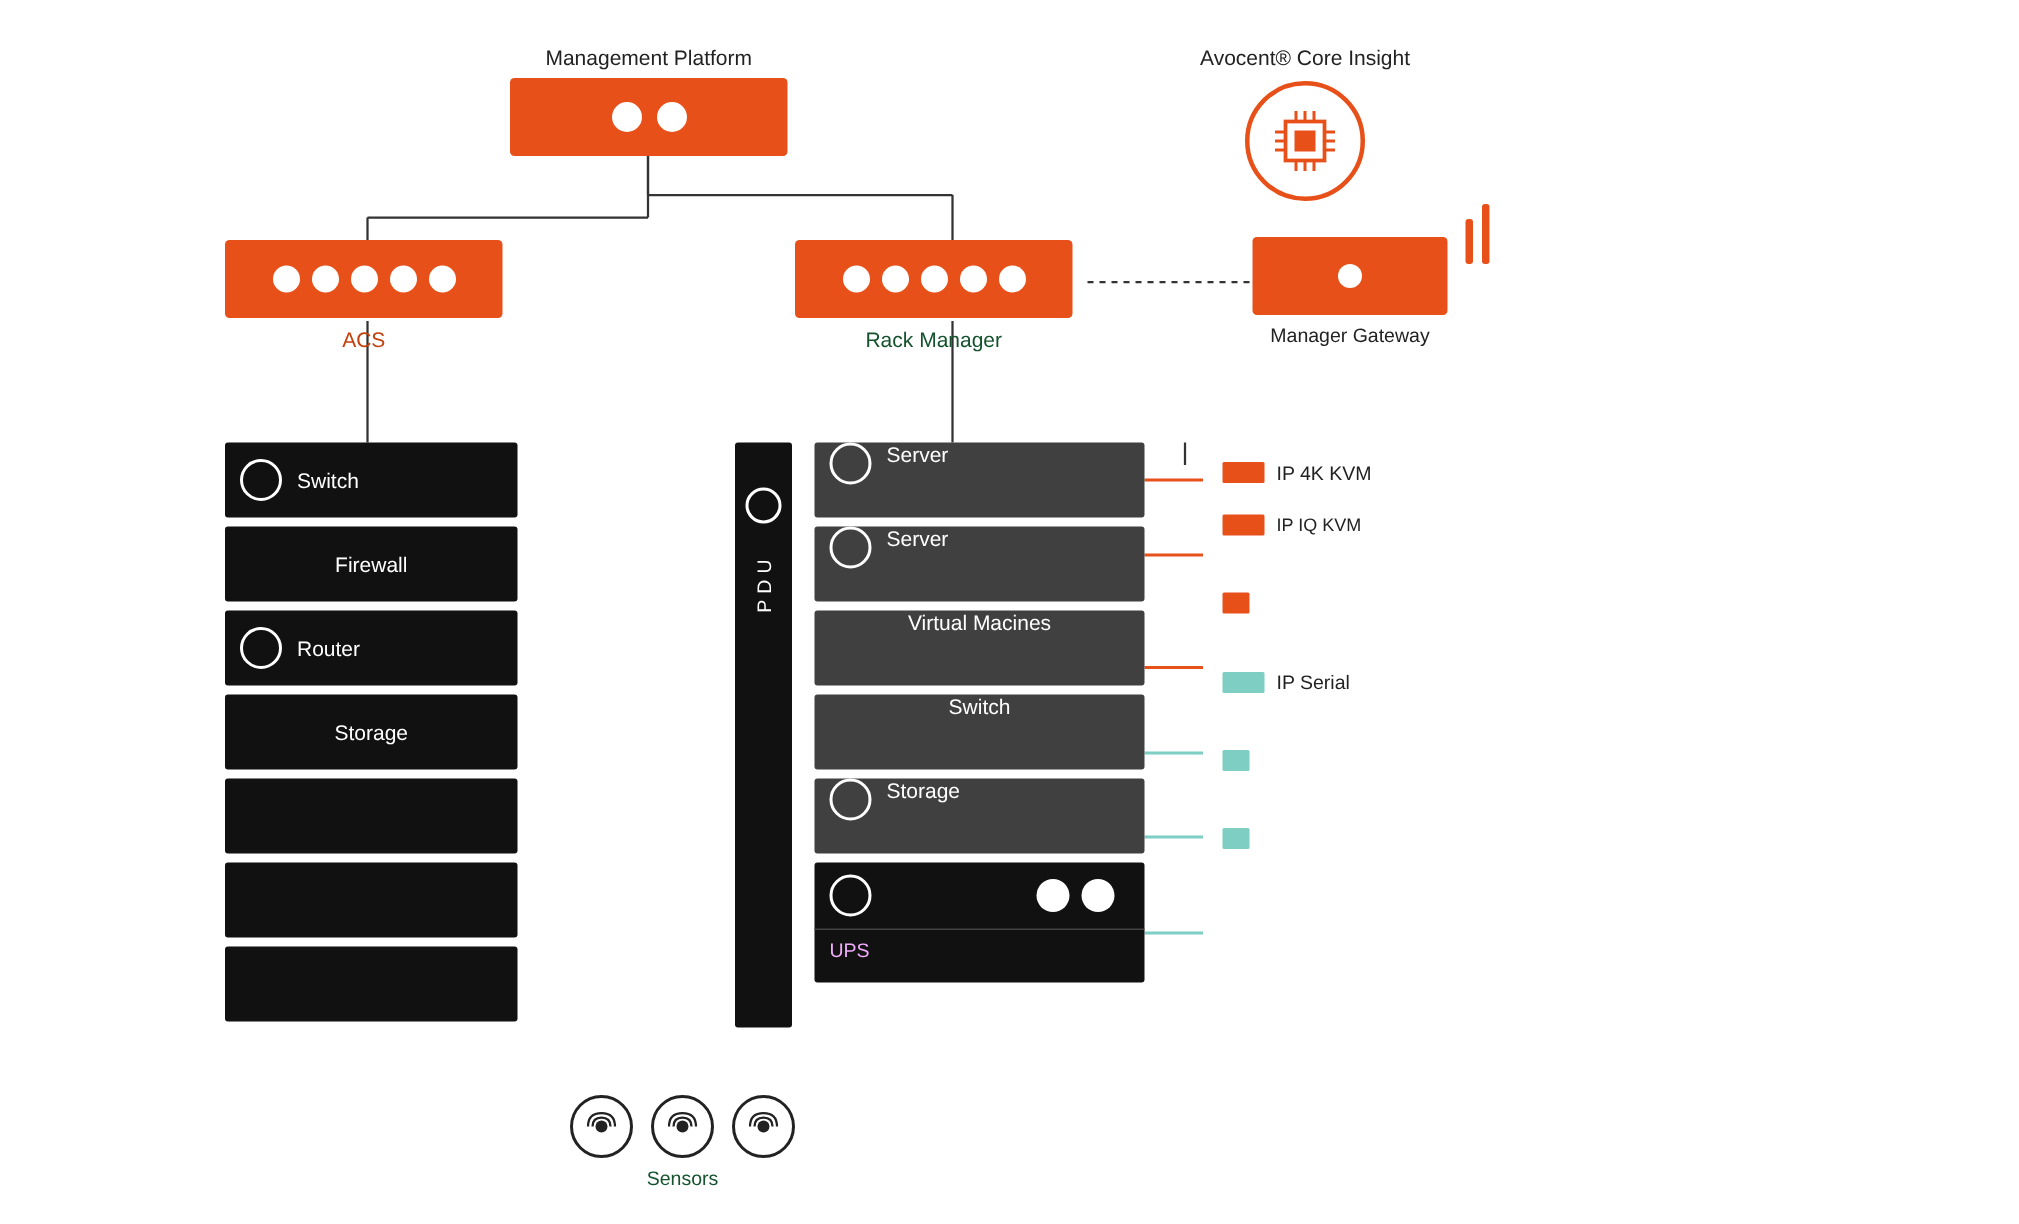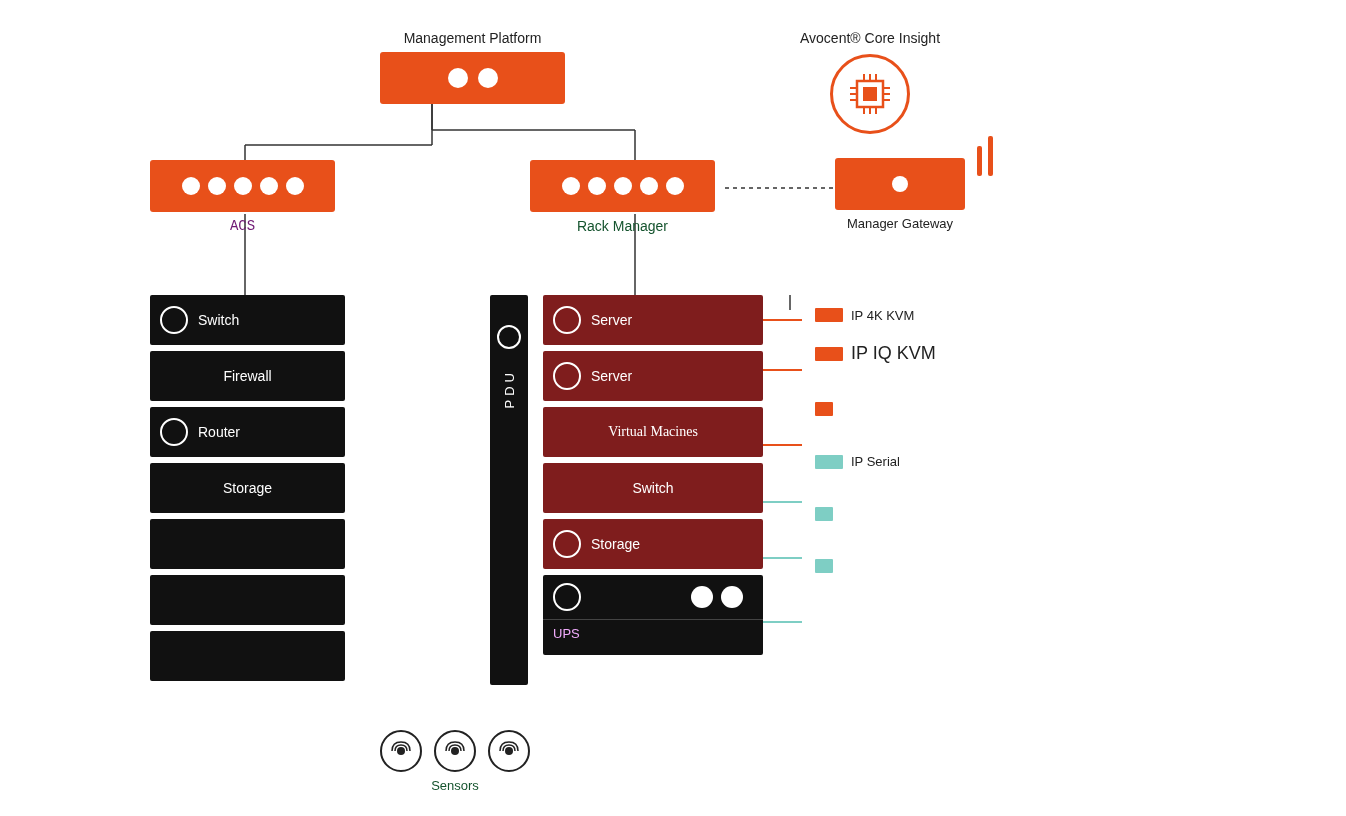--- a/index.html
+++ b/index.html
@@ -17,21 +17,20 @@
       width: 1346px;
       height: 816px;
     }
 
     
     .mgmt-platform {
       position: absolute;
       top: 30px;
       left: 340px;
       text-align: center;
-      margin-left: 40px;
     }
     .mgmt-platform-label {
       font-size: 14px;
       color: #222;
       margin-bottom: 6px;
     }
     .mgmt-box {
       background: #e8501a;
       width: 185px;
       height: 52px;
@@ -49,23 +48,22 @@
 
     
     .acs-section {
       position: absolute;
       top: 160px;
       left: 150px;
       text-align: center;
     }
     .acs-label {
       font-size: 14px;
-      color: #701a75;
+      color: #c2410c;
       margin-top: 6px;
-      font-family: Liberation Mono, monospace;
     }
     .acs-box {
       background: #e8501a;
       width: 185px;
       height: 52px;
       border-radius: 3px;
       display: flex;
       align-items: center;
       justify-content: center;
       gap: 8px;
@@ -186,26 +184,25 @@
     }
 
     
     .right-rack {
       position: absolute;
       top: 295px;
       left: 543px;
       width: 220px;
     }
     .right-rack-item {
-      background: #7f1d1d;
+      background: #404040;
       width: 220px;
       height: 50px;
       margin-bottom: 6px;
       display: flex;
-      align-items: center;
       color: white;
       font-size: 14px;
       padding-left: 10px;
       gap: 10px;
       border-radius: 2px;
     }
     .ups-item {
       background: #111111;
       width: 220px;
       height: 80px;
@@ -443,21 +440,21 @@
     <div class="right-rack-item">
       <div class="rack-circle"></div>
       <span>Server</span>
     </div>
 
     <div class="right-rack-item">
       <div class="rack-circle"></div>
       <span>Server</span>
     </div>
 
-    <div class="right-rack-item" style="justify-content:center; padding-left:0;font-family:Liberation Serif, serif;">
+    <div class="right-rack-item" style="justify-content:center; padding-left:0;">
       <span>Virtual Macines</span>
     </div>
 
     <div class="right-rack-item" style="justify-content:center; padding-left:0;">
       <span>Switch</span>
     </div>
 
     <div class="right-rack-item">
       <div class="rack-circle"></div>
       <span>Storage</span>
@@ -479,21 +476,21 @@
 
   <div style="position:absolute; top:308px; left:815px;">
 
     <div style="display:flex; align-items:flex-start; gap:8px; margin-bottom:20px;">
       <div style="width:28px; height:14px; background:#e8501a; border-radius:1px;"></div>
       <span style="font-size:13px; color:#222;">IP 4K KVM</span>
     </div>
 
     <div style="display:flex; align-items:center; gap:8px; margin-bottom:38px;">
       <div style="width:28px; height:14px; background:#e8501a; border-radius:1px;"></div>
-      <span style="font-size:18px; color:#222;">IP IQ KVM</span>
+      <span style="font-size:12px; color:#222;">IP IQ KVM</span>
     </div>
 
     <div style="display:flex; align-items:center; gap:8px; margin-bottom:38px;">
       <div style="width:18px; height:14px; background:#e8501a; border-radius:1px;"></div>
     </div>
 
     <div style="display:flex; align-items:center; gap:8px; margin-bottom:38px;">
       <div style="width:28px; height:14px; background:#7ecec4; border-radius:1px;"></div>
       <span style="font-size:13px; color:#222;">IP Serial</span>
     </div>

